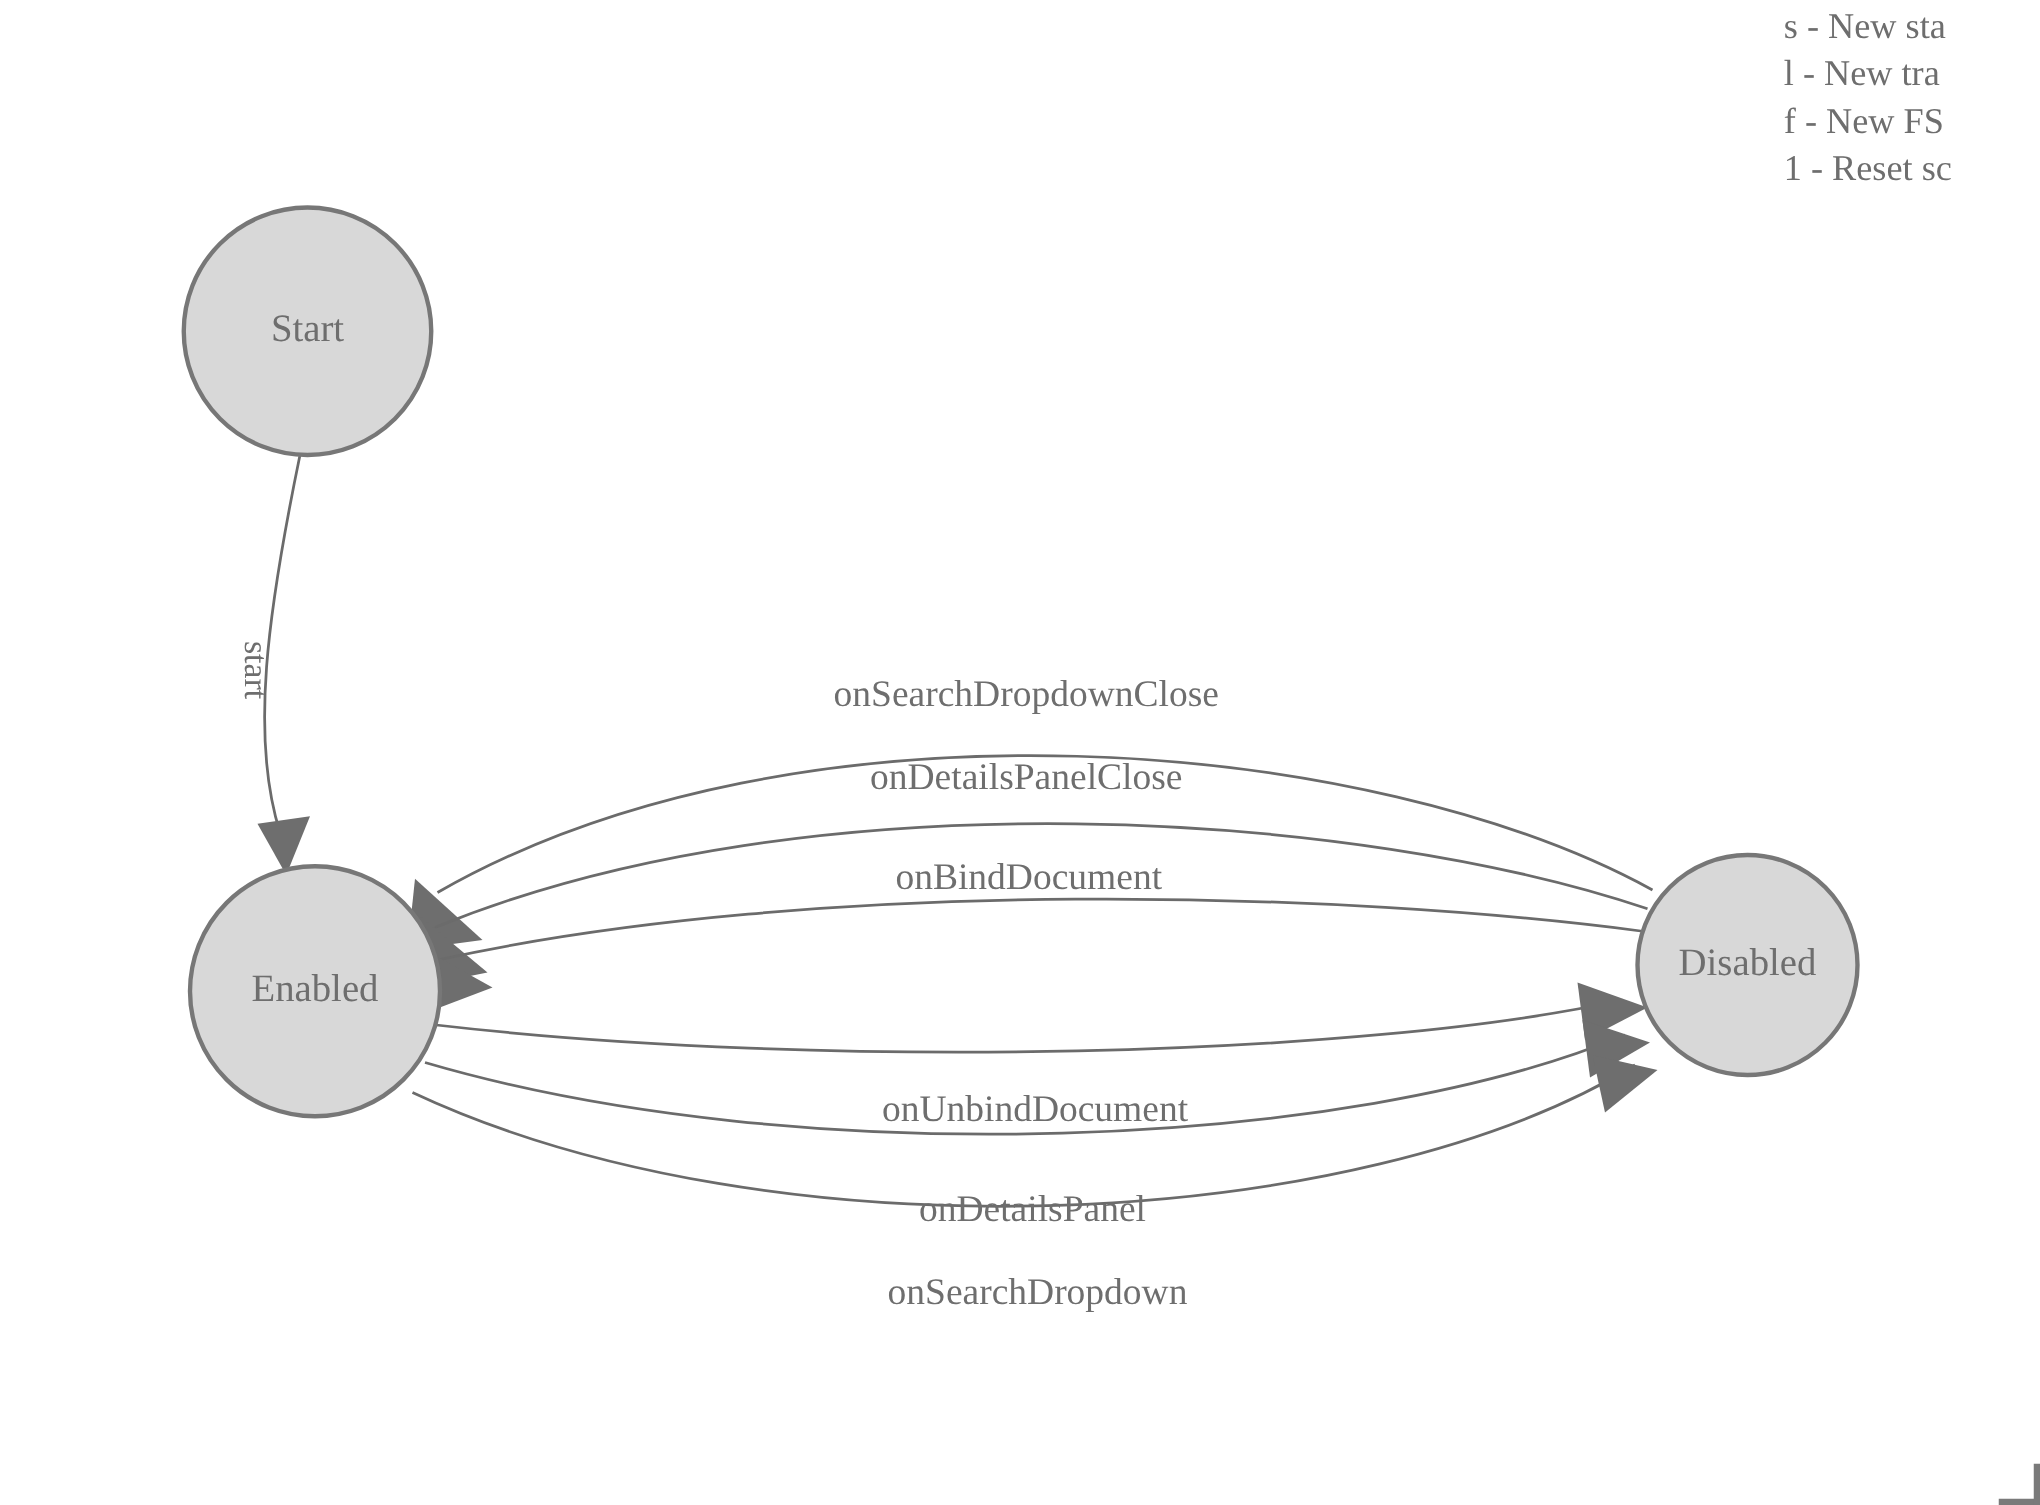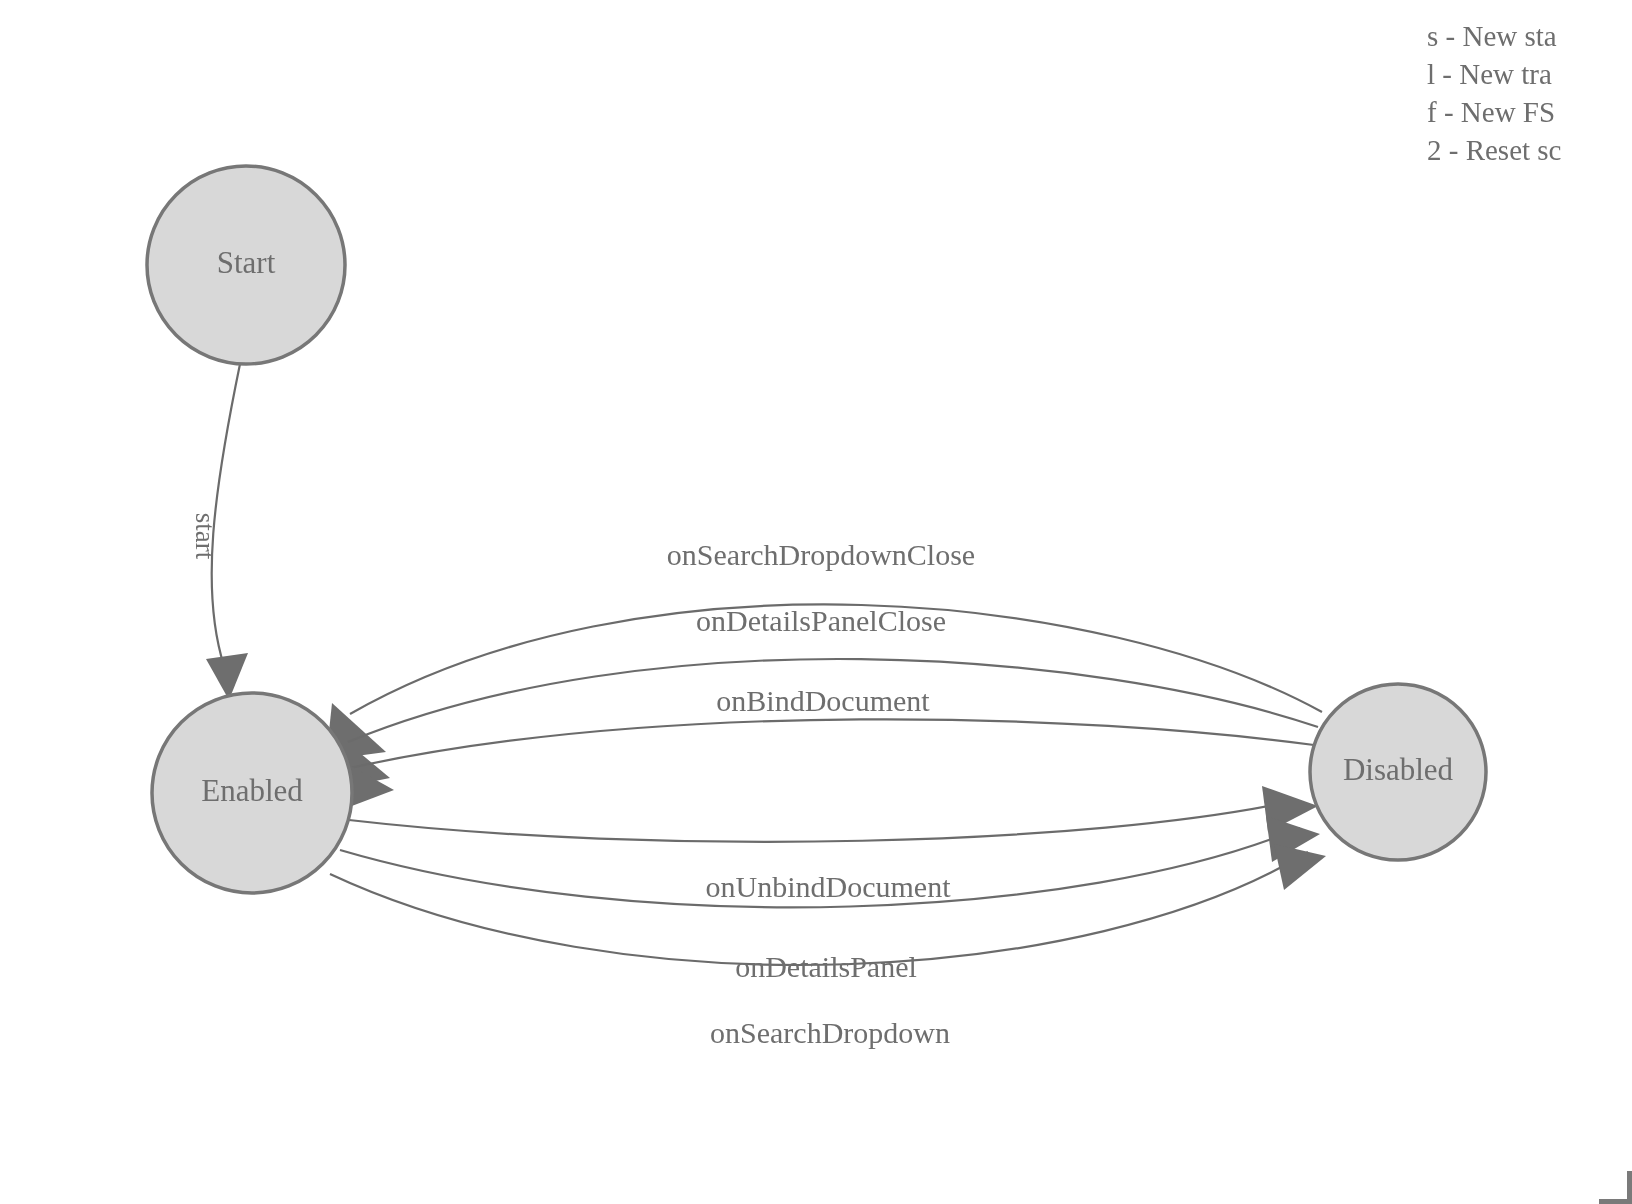--- a/index.html
+++ b/index.html
@@ -57,21 +57,21 @@
     fill: #6e6e6e;
     font-family: "Liberation Serif", "DejaVu Serif", serif;
     font-size: 27px;
     text-anchor: middle;
   }
   #help-panel {
     position: absolute;
     right: 0px;
     top: 0px;
     width: 205px;
-    padding-top: 17px;
+    padding-top: 2px;
     overflow: hidden;
     text-align: left;
     white-space: nowrap;
   }
   .help-line {
     color: #6e6e6e;
     font-family: "Liberation Serif", "DejaVu Serif", serif;
     font-size: 29px;
     line-height: 38px;
     white-space: nowrap;
@@ -143,18 +143,18 @@
     <text class="edge-label" x="826" y="977">onDetailsPanel</text>
 
     <text class="edge-label" x="830" y="1043">onSearchDropdown</text>
 
   </svg>
 
   <div id="help-panel">
     <div class="help-line">s - New sta</div>
     <div class="help-line">l - New tra</div>
     <div class="help-line">f - New FS</div>
-    <div class="help-line">2 - Reset sc</div>
+    <div class="help-line">1 - Reset sc</div>
   </div>
 
   <div id="corner-mark"></div>
 
 </div>
 
 </body></html>

